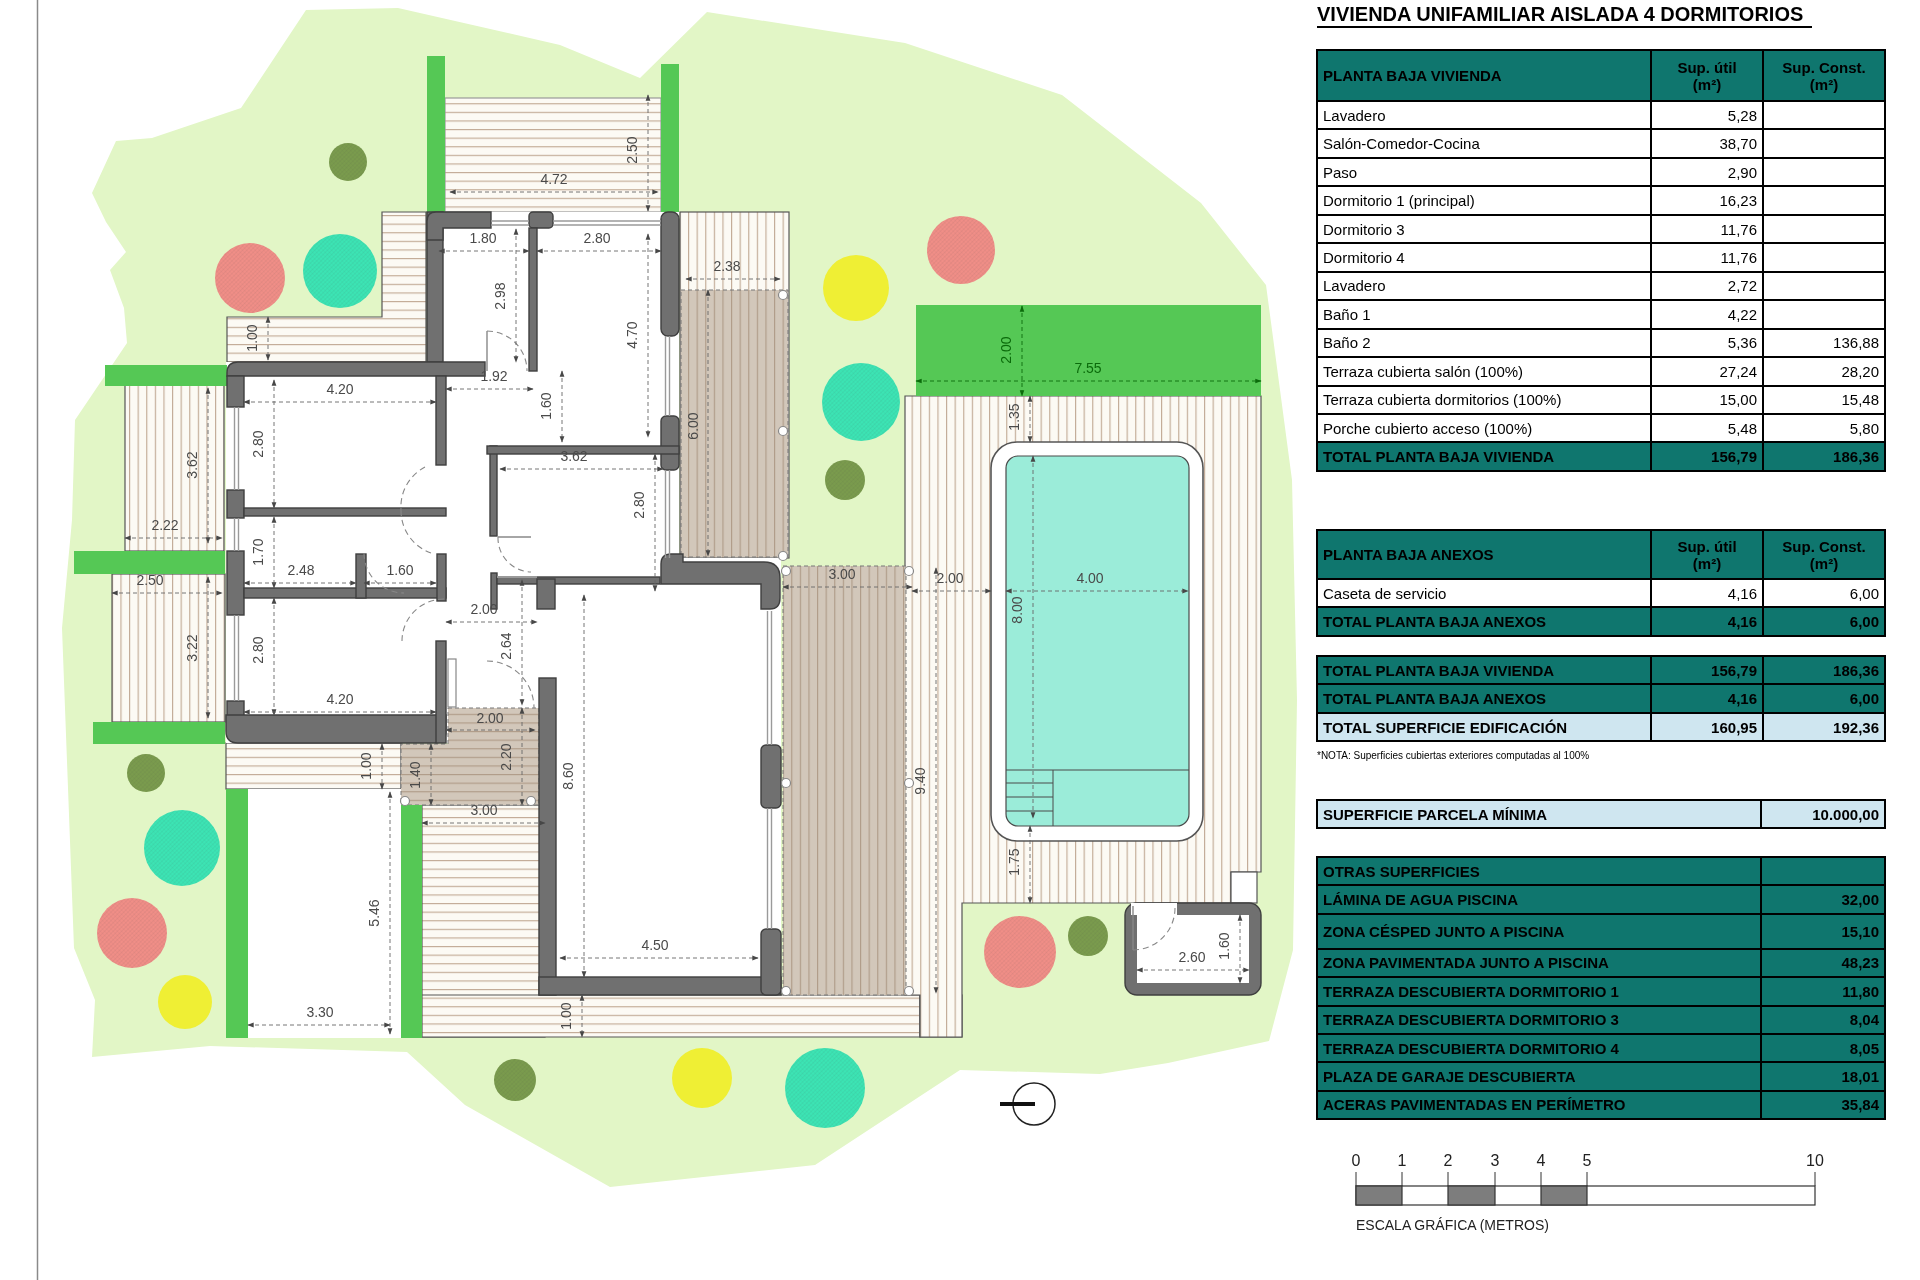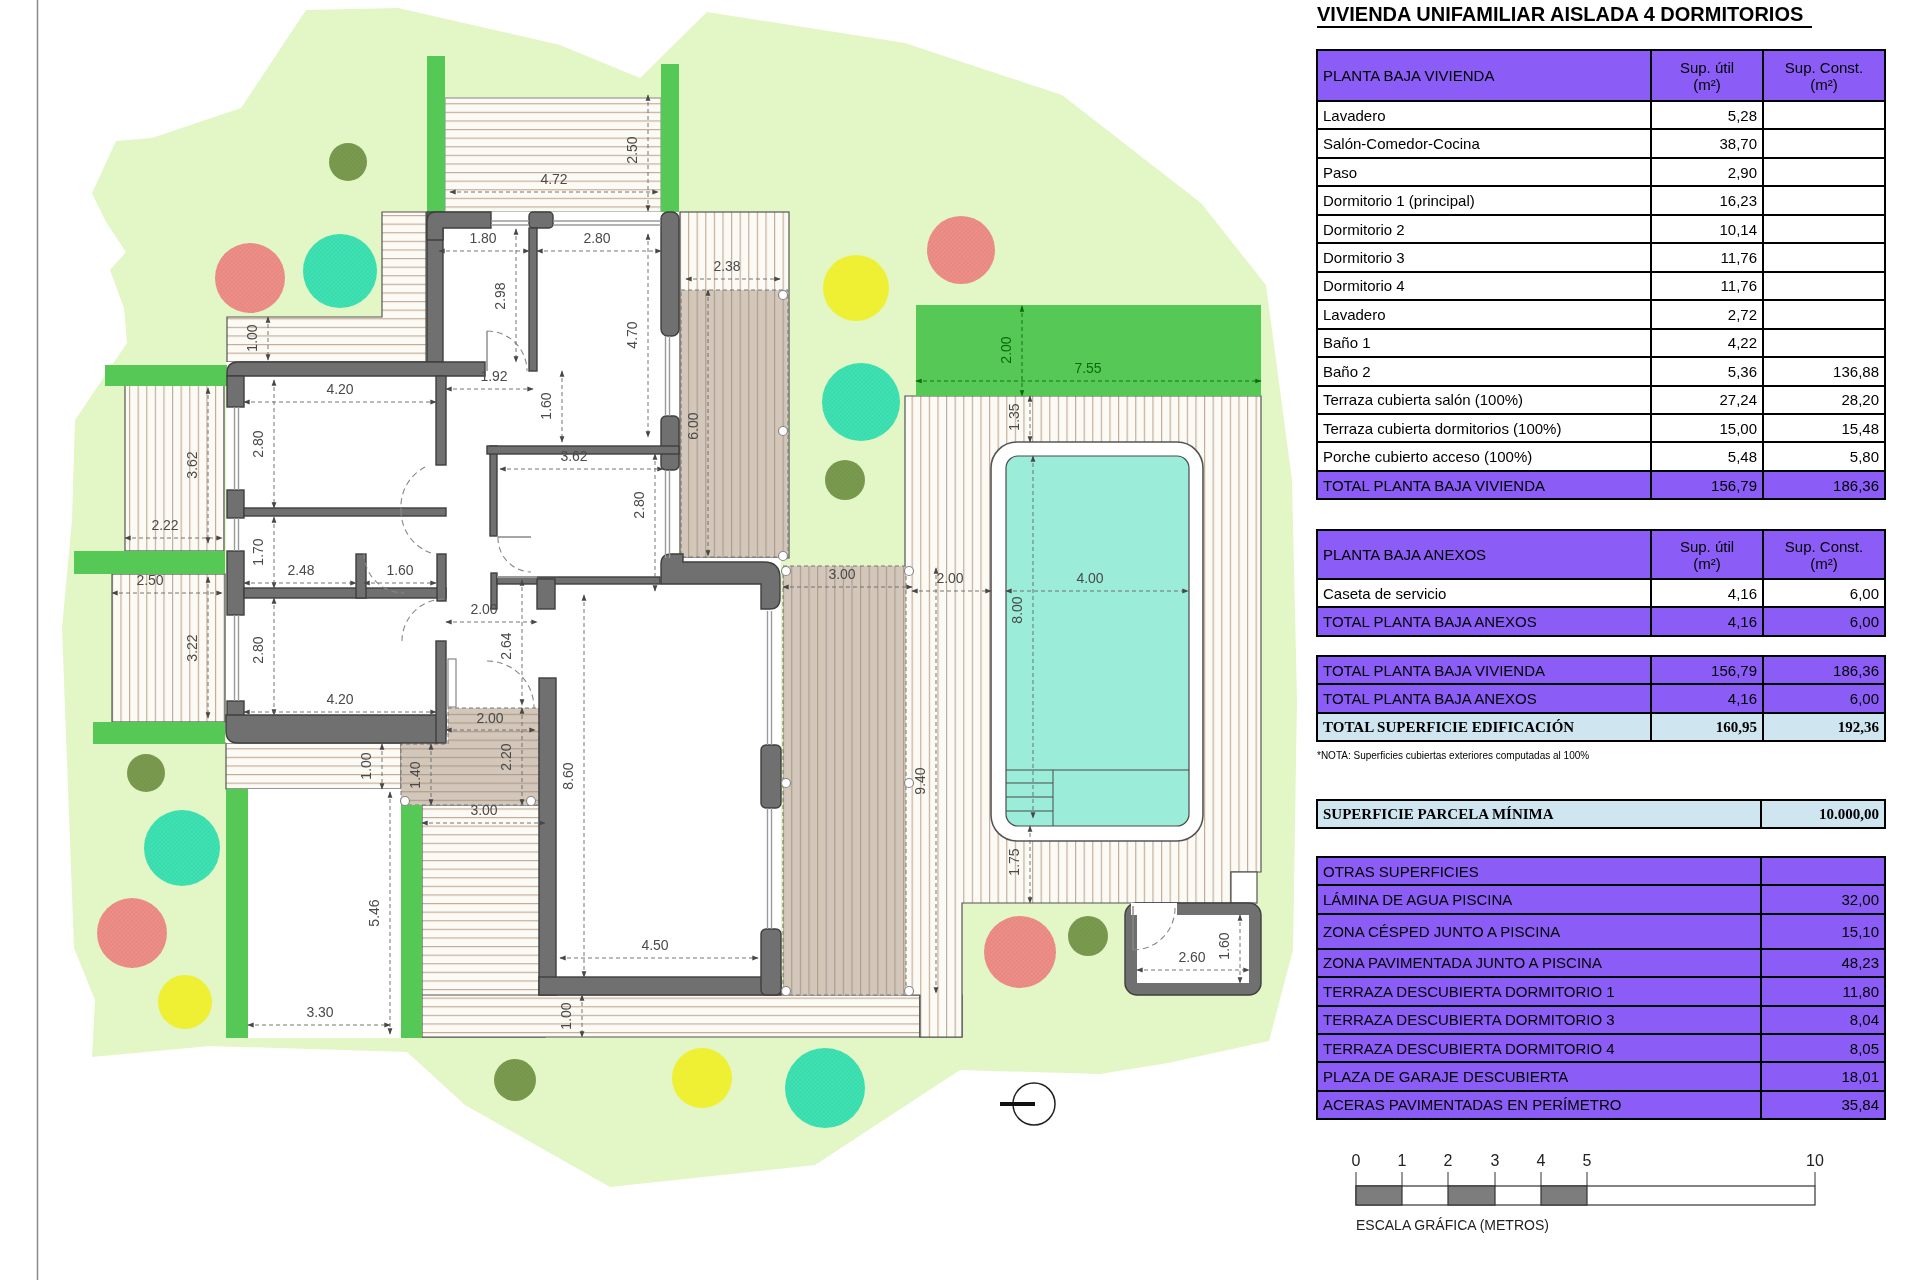--- a/index.html
+++ b/index.html
@@ -4,22 +4,22 @@
 <style>
 html,body{margin:0;padding:0;background:#fff;}
 #page{position:relative;width:1920px;height:1280px;background:#fff;overflow:hidden;
   font-family:"Liberation Sans", sans-serif;}
 svg{position:absolute;left:0;top:0;}
 .tblwrap{position:absolute;left:1316px;width:568px;}
 table{border-collapse:collapse;table-layout:fixed;width:568px;
   font-family:"Liberation Sans", sans-serif;font-size:15px;color:#000;}
 td{border:2px solid #000;padding:0 5px;overflow:hidden;white-space:nowrap;background:#fff;}
 td.n{text-align:right;}
-td.h{background:#8b5cf6;font-weight:normal;}
-td.b{background:#cfe6f0;font-weight:bold;font-family:Liberation Serif, serif;}
+td.h{background:#0f766e;font-weight:bold;}
+td.b{background:#cfe6f0;font-weight:bold;}
 tr{height:28.46px;}
 </style>
 </head>
 <body>
 <div id="page">
 <svg width="1920" height="1280" viewBox="0 0 1920 1280">
 <defs>
 <marker id="arr" viewBox="0 0 10 10" refX="9" refY="5" markerWidth="7" markerHeight="7" orient="auto-start-reverse">
   <path d="M0,1.2 L10,5 L0,8.8 z" fill="#474747"></path>
 </marker>
@@ -363,25 +363,20 @@
             <td>Paso</td>
             <td class="n">2,90</td>
             <td class="n"></td>
           </tr>
 <tr>
             <td>Dormitorio 1 (principal)</td>
             <td class="n">16,23</td>
             <td class="n"></td>
           </tr>
 <tr>
-            <td>Dormitorio 2</td>
-            <td class="n">10,14</td>
-            <td class="n"></td>
-          </tr>
-<tr>
             <td>Dormitorio 3</td>
             <td class="n">11,76</td>
             <td class="n"></td>
           </tr>
 <tr>
             <td>Dormitorio 4</td>
             <td class="n">11,76</td>
             <td class="n"></td>
           </tr>
 <tr>

